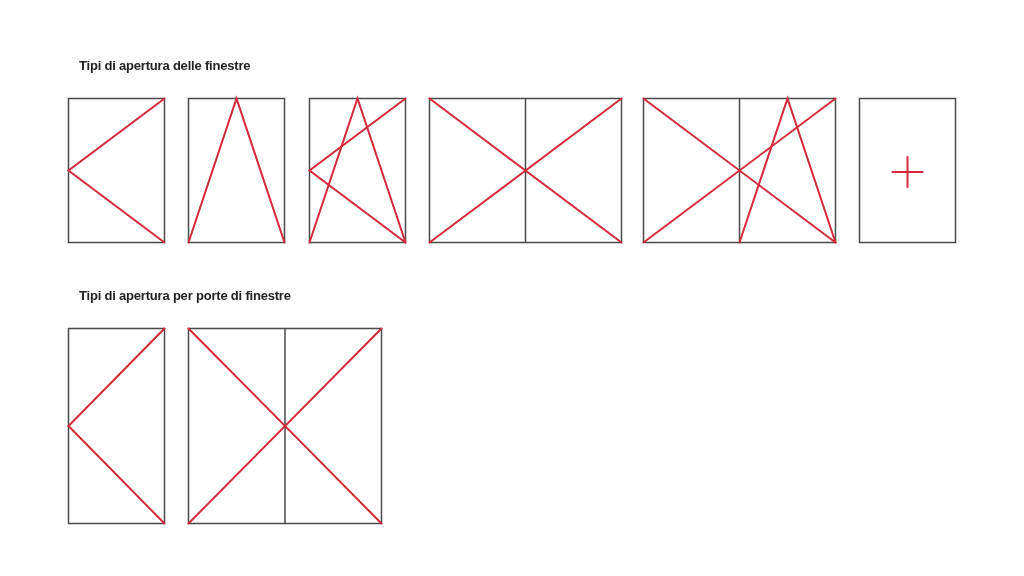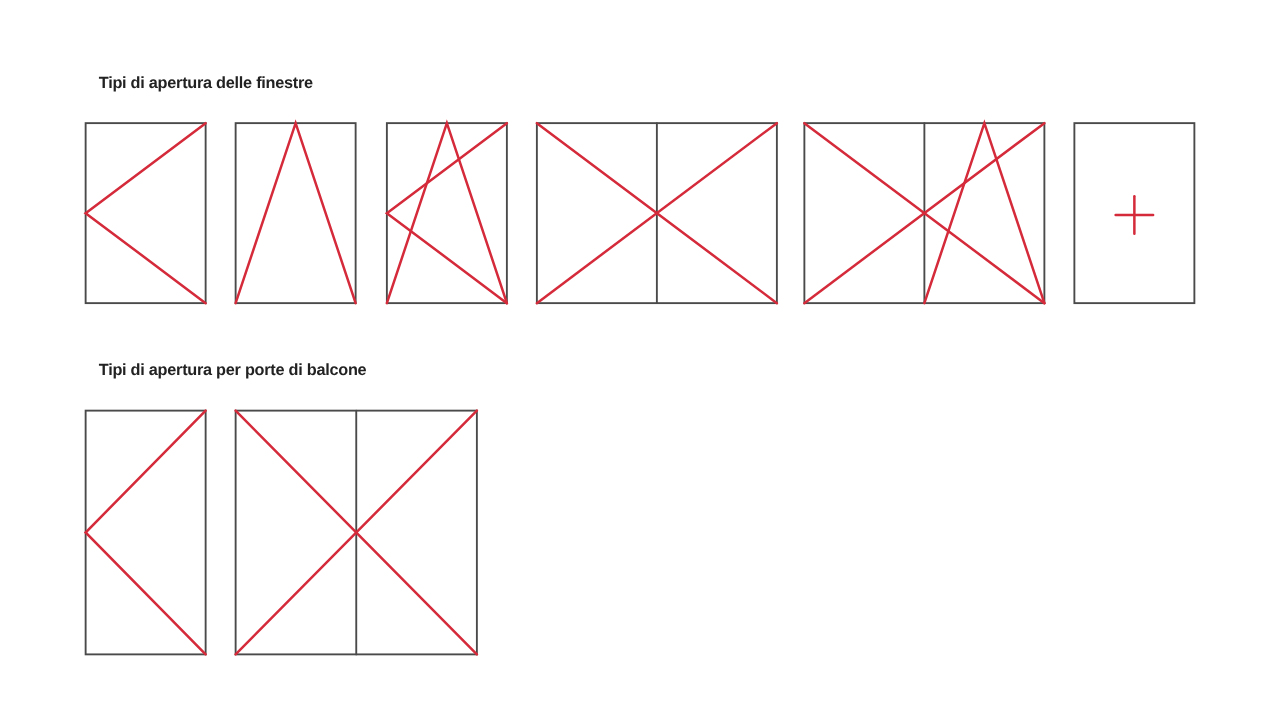--- a/index.html
+++ b/index.html
@@ -8,21 +8,21 @@
     .heading { position: absolute; left: 79px; margin: 0; font-size: 13px; font-weight: bold;
                color: #222222; letter-spacing: -0.2px; white-space: nowrap; }
     #h1 { top: 58px; }
     #h2 { top: 288px; }
     svg.canvas { position: absolute; left: 0; top: 0; }
   </style>
 </head>
 <body>
 
 <h2 id="h1" class="heading">Tipi di apertura delle finestre</h2>
-<h2 id="h2" class="heading">Tipi di apertura per porte di balcone</h2>
+<h2 id="h2" class="heading">Tipi di apertura per porte di finestre</h2>
 
 <svg class="canvas" width="1024" height="576" viewBox="0 0 1024 576" xmlns="http://www.w3.org/2000/svg">
   <g fill="none" stroke-linecap="round">
 
     <g>
       <rect x="68.5" y="98.5" width="96" height="144" stroke="#4a4a4a" stroke-width="1.5"></rect>
       <polyline points="164.5,98.5 68.5,170.5 164.5,242.5" stroke="#d42a3a" stroke-width="2"></polyline>
     </g>
 
     <g>

